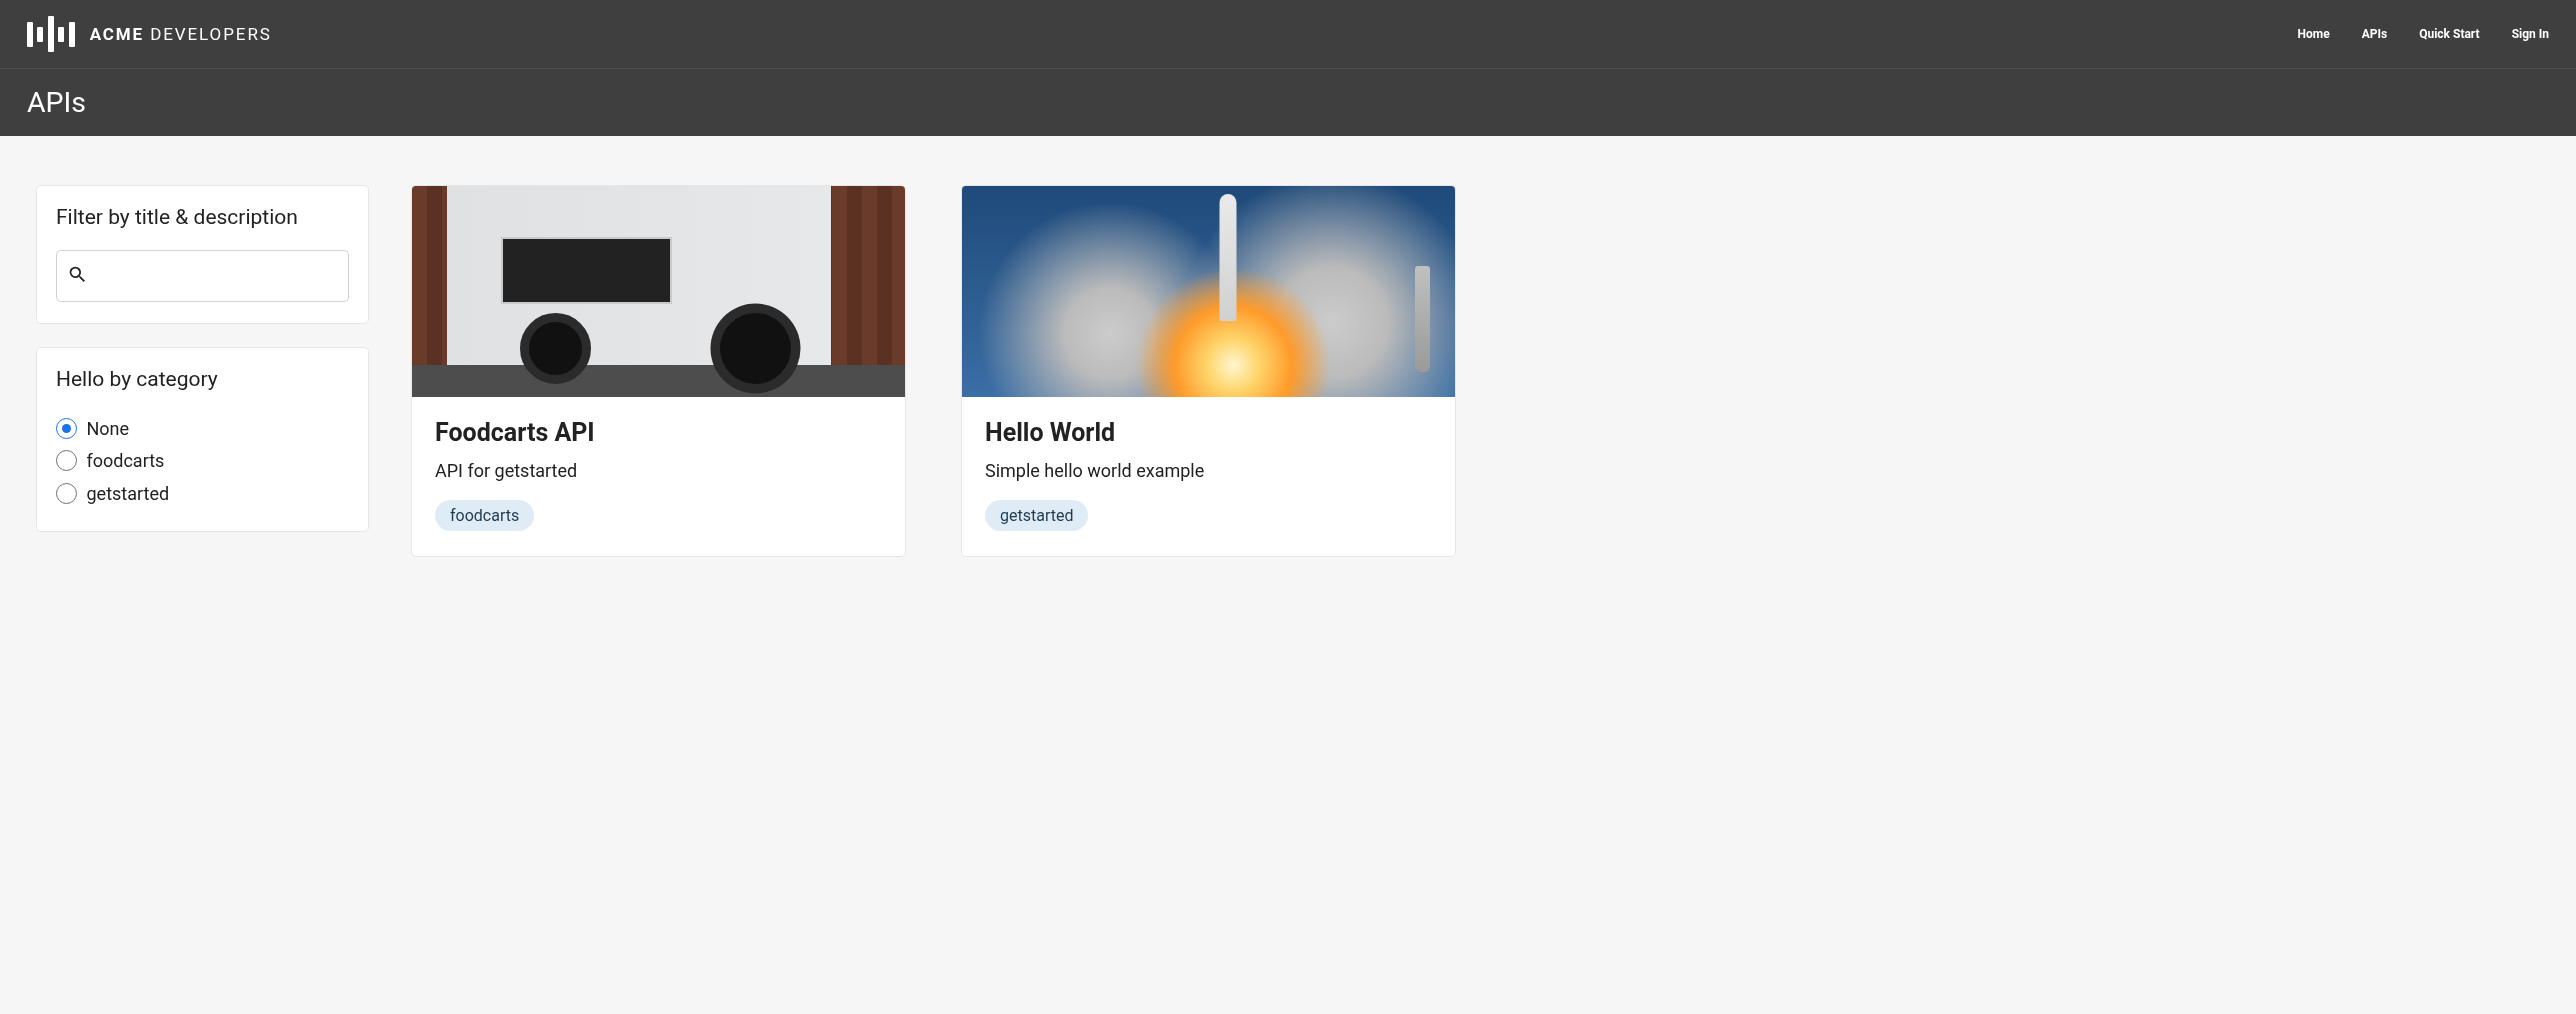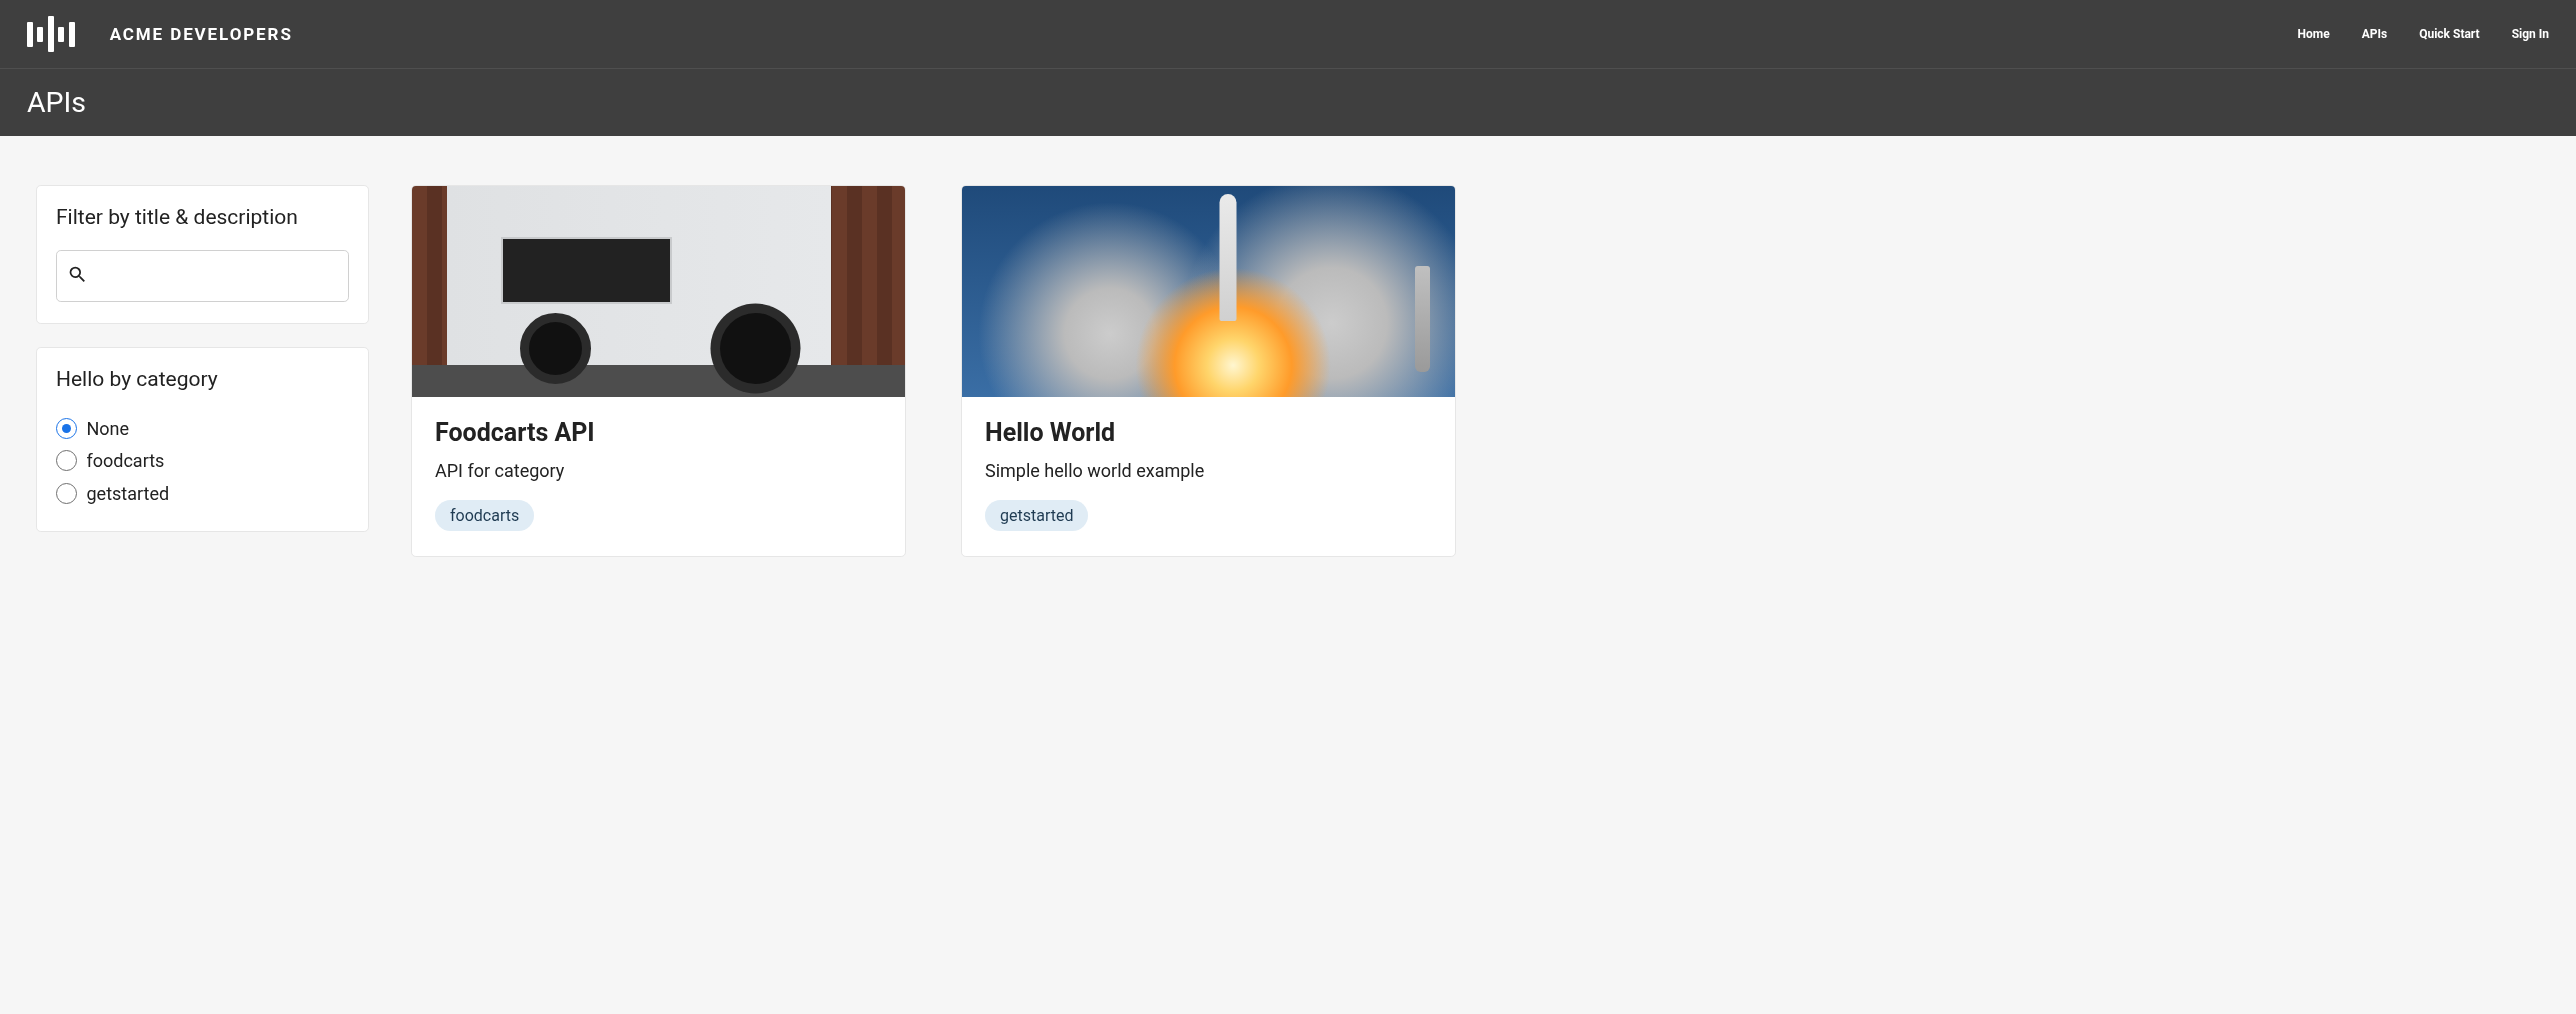--- a/index.html
+++ b/index.html
@@ -14,22 +14,22 @@
       height: 68px;
       background: #3f3f3f;
       color: #fff;
       display: flex;
       align-items: center;
       justify-content: space-between;
       padding: 0 27px;
     }
     .brand { display: flex; align-items: center; gap: 15px; }
     .brand-name { letter-spacing: 1.9px; font-size: 17px; }
-    .brand-name .heavy { font-weight: 700; margin-left: 20px; }
-    .brand-name .light { font-weight: 700; }
+    .brand-name .heavy { font-weight: 700; }
+    .brand-name .light { font-weight: 400; }
     .nav-links { display: flex; gap: 32px; }
     .nav-link { color: #fff; font-weight: 700; font-size: 12px; cursor: pointer; text-decoration: none; }
 
     .logo-bars { display: flex; align-items: center; gap: 4.8px; height: 38px; }
     .logo-bars span { display: block; width: 5.7px; background: #fff; border-radius: 1px; }
     .logo-bars span:nth-child(1){ height:25px; }
     .logo-bars span:nth-child(2){ height:15px; }
     .logo-bars span:nth-child(3){ height:36px; }
     .logo-bars span:nth-child(4){ height:15px; }
     .logo-bars span:nth-child(5){ height:25px; }
@@ -228,21 +228,21 @@
     </div>
 
   </aside>
 
   <section class="cards">
 
     <article class="card">
       <div class="thumb truck"></div>
       <div class="card-body">
         <h2>Foodcarts API</h2>
-        <p>API for category</p>
+        <p>API for getstarted</p>
         <span class="tag">foodcarts</span>
       </div>
     </article>
 
     <article class="card">
       <div class="thumb rocket"></div>
       <div class="card-body">
         <h2>Hello World</h2>
         <p>Simple hello world example</p>
         <span class="tag">getstarted</span>

